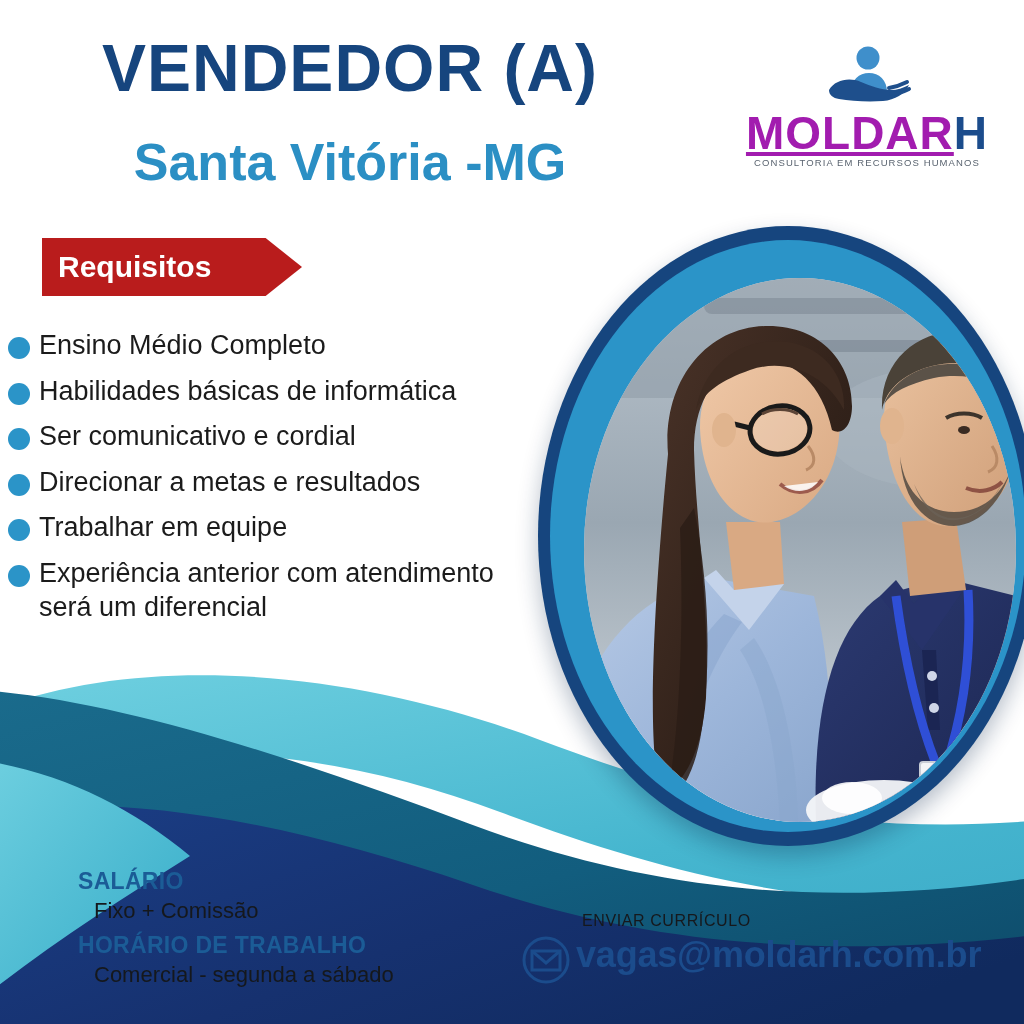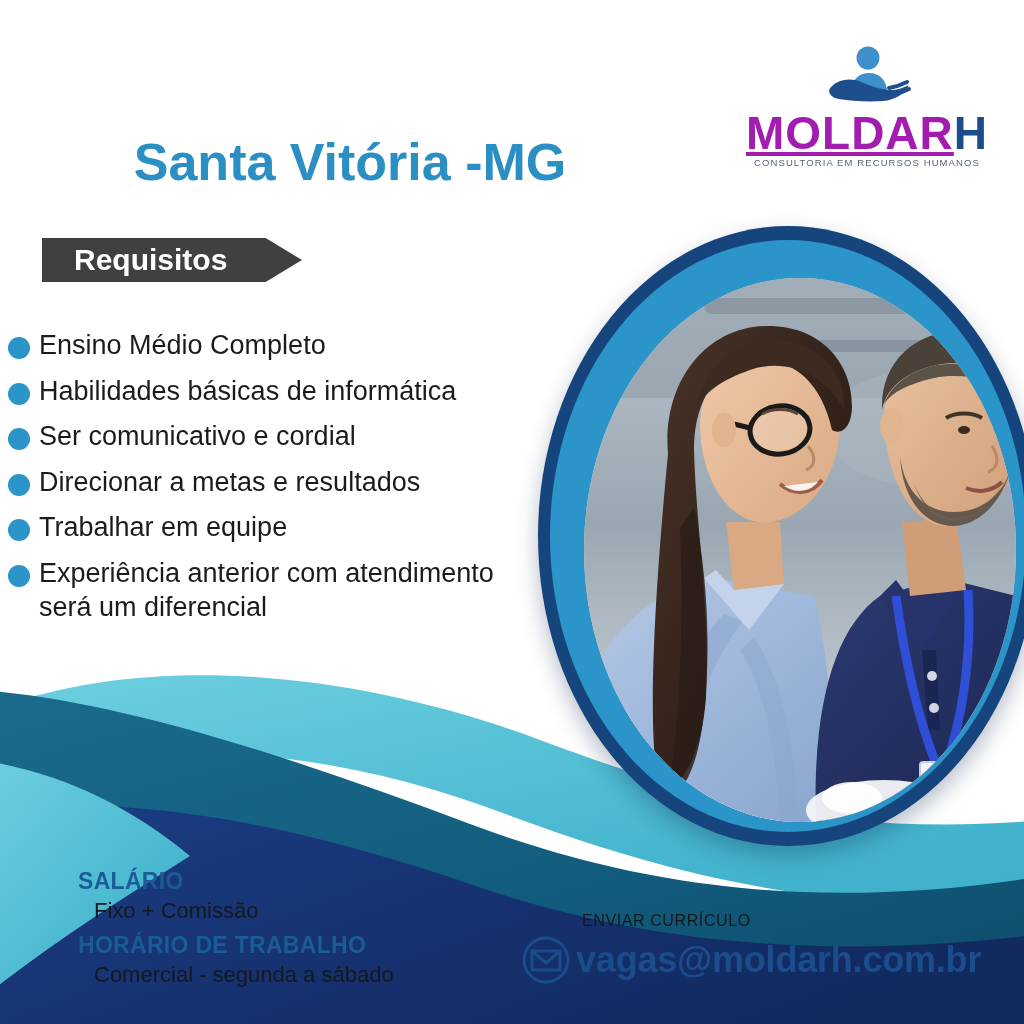--- a/index.html
+++ b/index.html
@@ -64,28 +64,28 @@
     text-align: center;
     font-size: 9.5px;
     letter-spacing: 1.1px;
     color: #5A6470;
     margin-top: 1px;
   }
 
   
   #req-banner {
     left: 42px; top: 238px;
-    width: 260px; height: 44px;
-    background: #404040;
+    width: 260px; height: 58px;
+    background: #b91c1c;
     color: #ffffff;
     font-size: 30px;
     font-weight: bold;
     display: flex;
     align-items: center;
-    padding-left: 32px;
+    padding-left: 16px;
     clip-path: polygon(0 0, 86% 0, 100% 50%, 86% 100%, 0 100%);
   }
 
   
   #req-list { left: 8px; top: 328px; width: 540px; }
   .req-item {
     display: flex;
     align-items: flex-start;
     margin-bottom: 11px;
   }
@@ -143,21 +143,21 @@
   }
 
   
   #cta-block { left: 520px; top: 912px; width: 500px; }
   #cta-label {
     font-size: 16px;
     color: #16181c;
     letter-spacing: 0.6px;
     margin-left: 62px;
   }
-  #cta-row { display: flex; align-items: center; margin-top: 4px; }
+  #cta-row { display: flex; align-items: flex-start; margin-top: 4px; }
   #mail-icon { flex: 0 0 auto; margin-right: 4px; }
   #cta-email {
     font-size: 36px;
     font-weight: bold;
     color: #1B4C8C;
     letter-spacing: -0.2px;
   }
 </style>
 </head>
 <body>
@@ -315,20 +315,21 @@
           <path d="M 390,480 C 412,492 430,508 440,528 L 432,544 L 374,544
                    C 366,520 372,496 390,480 Z" fill="#d7a47d"></path>
 
           <ellipse cx="300" cy="532" rx="78" ry="30" fill="#f4f6f8" opacity="0.95"></ellipse>
           <ellipse cx="268" cy="520" rx="30" ry="16" fill="#ffffff" opacity="0.9"></ellipse>
         </svg>
       </div>
     </div>
   </div>
 
+  <div id="title" class="layer-text">VENDEDOR (A)</div>
   <div id="subtitle" class="layer-text">Santa Vitória -MG</div>
 
   <div id="logo" class="layer-text">
     <svg id="logo-mark" width="92" height="70" viewBox="0 0 92 70">
       <circle cx="47" cy="14" r="11.5" fill="#3F8FCB"></circle>
       <path d="M 30,48 C 30,36 38,29 48,29 C 58,29 66,36 66,48 Z" fill="#3F8FCB"></path>
       <path d="M 8,46 C 14,36 28,33 40,38 C 50,42 60,46 70,46
                C 76,46 82,44 88,41 C 84,50 74,56 62,57
                C 46,58 30,57 18,55 C 12,54 8,51 8,46 Z" fill="#1E4F8C"></path>
       <path d="M 68,44 C 74,43 80,41 86,38" stroke="#1E4F8C" stroke-width="4" fill="none" stroke-linecap="round"></path>

